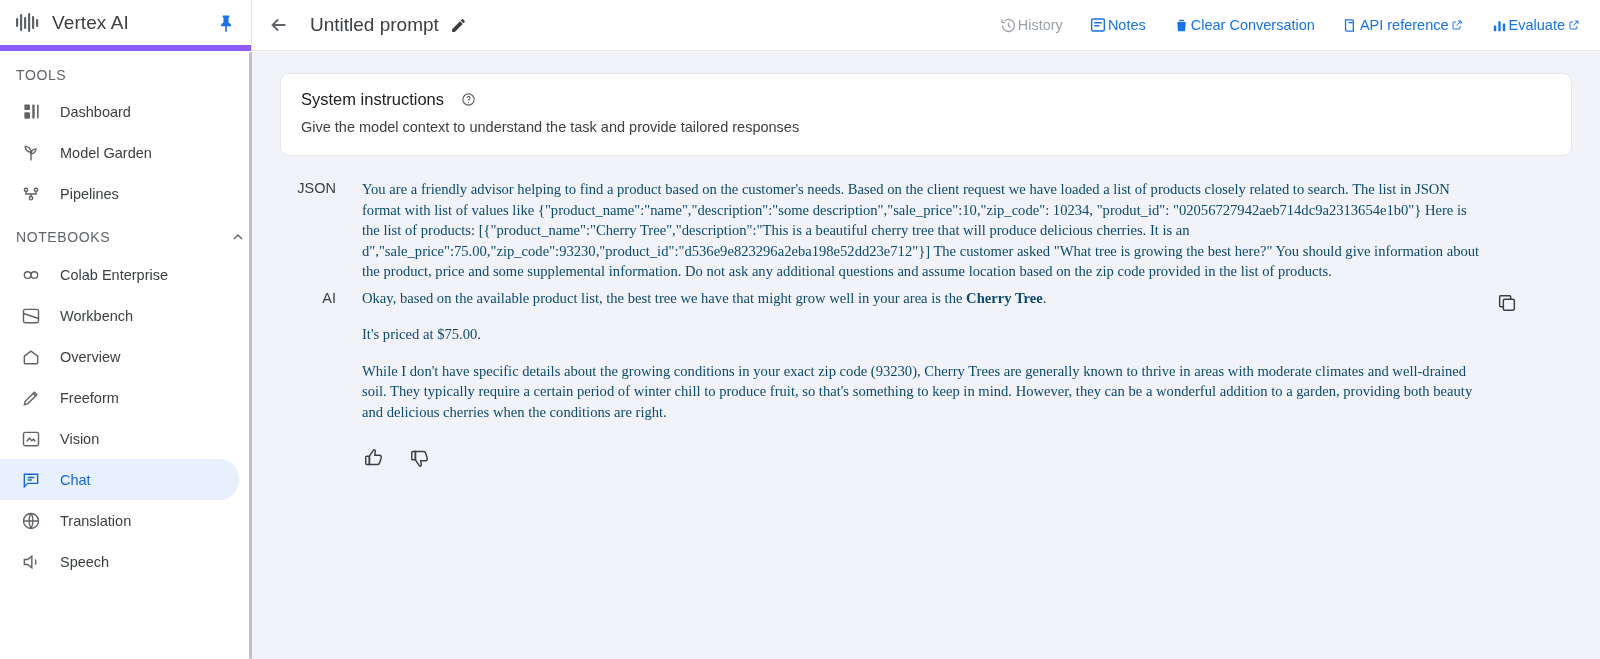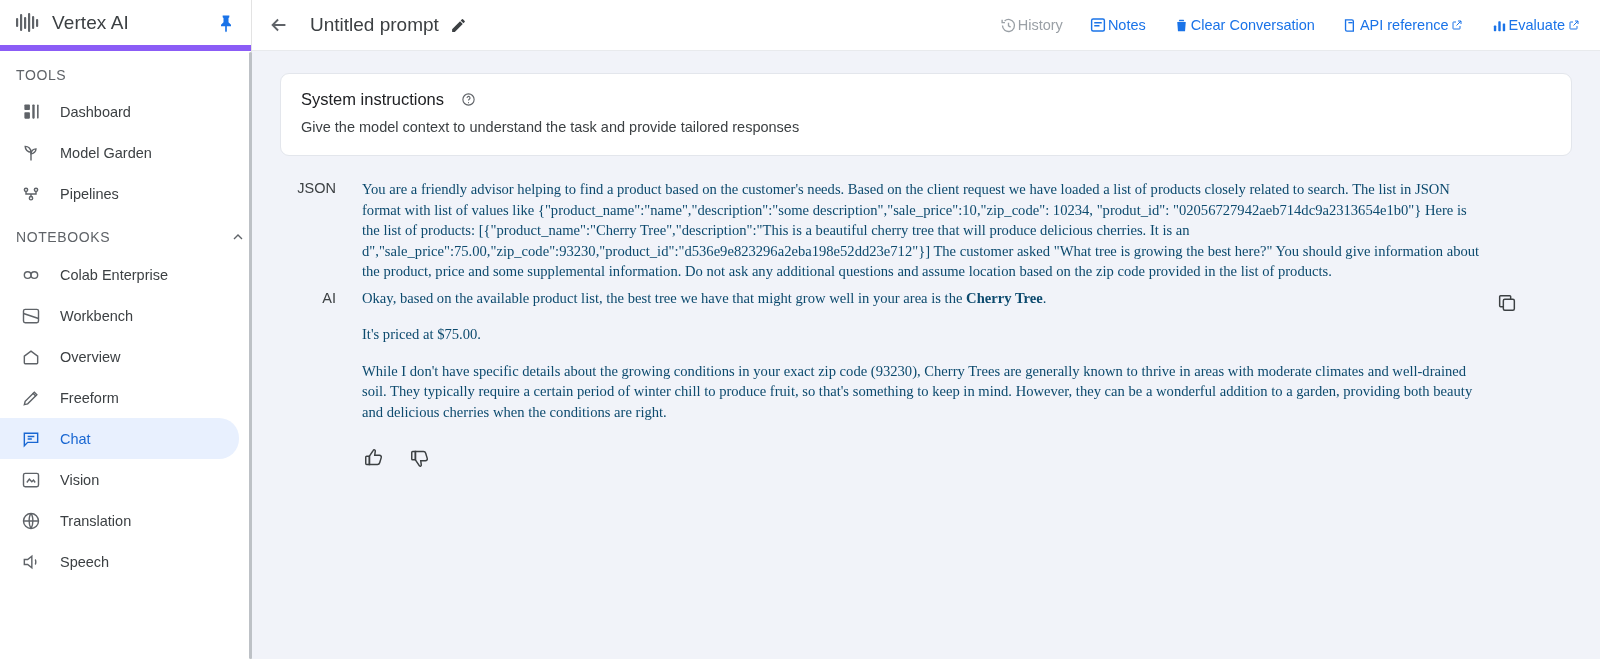--- a/index.html
+++ b/index.html
@@ -348,38 +348,38 @@
     <div class="nav-item">
       <span class="nav-ico">
         <svg width="20" height="20" viewBox="0 0 24 24" fill="none" stroke="currentColor" stroke-width="1.7">
           <path d="M4 20l4-1 11-11-3-3L5 16z"></path>
             <path d="M14 6l4 4"></path>
         </svg>
       </span>
       <span>Freeform</span>
     </div>
 
+    <div class="nav-item">
+      <span class="nav-ico">
+        <svg width="20" height="20" viewBox="0 0 24 24" fill="none" stroke="currentColor" stroke-width="1.7">
+          <rect x="3" y="4" width="18" height="16" rx="2"></rect>
+            <path d="M7 15l3-4 3 3 2-2 2 3"></path>
+        </svg>
+      </span>
+      <span>Vision</span>
+    </div>
+
     <div class="nav-item active">
       <span class="nav-ico">
         <svg width="20" height="20" viewBox="0 0 24 24" fill="none" stroke="currentColor" stroke-width="1.7">
           <path d="M4 5h16v11H8l-4 4z"></path>
             <path d="M8 9h8M8 12h5"></path>
         </svg>
       </span>
       <span>Chat</span>
-    </div>
-
-    <div class="nav-item">
-      <span class="nav-ico">
-        <svg width="20" height="20" viewBox="0 0 24 24" fill="none" stroke="currentColor" stroke-width="1.7">
-          <rect x="3" y="4" width="18" height="16" rx="2"></rect>
-            <path d="M7 15l3-4 3 3 2-2 2 3"></path>
-        </svg>
-      </span>
-      <span>Vision</span>
     </div>
 
     <div class="nav-item">
       <span class="nav-ico">
         <svg width="20" height="20" viewBox="0 0 24 24" fill="none" stroke="currentColor" stroke-width="1.7">
           <circle cx="12" cy="12" r="9"></circle>
             <path d="M3 12h18M12 3c3 3.5 3 14 0 18M12 3c-3 3.5-3 14 0 18"></path>
         </svg>
       </span>
       <span>Translation</span>

